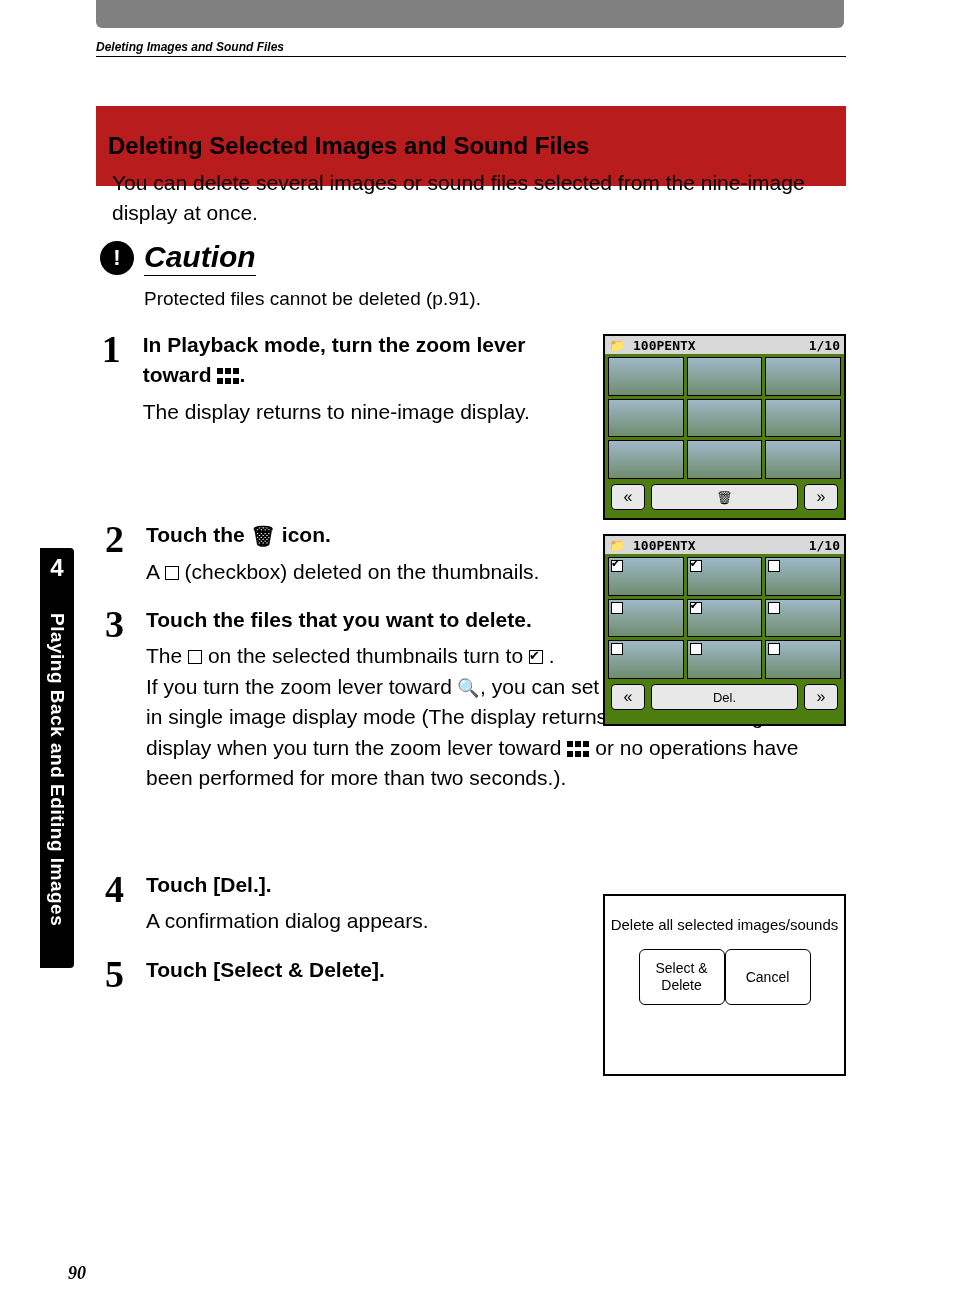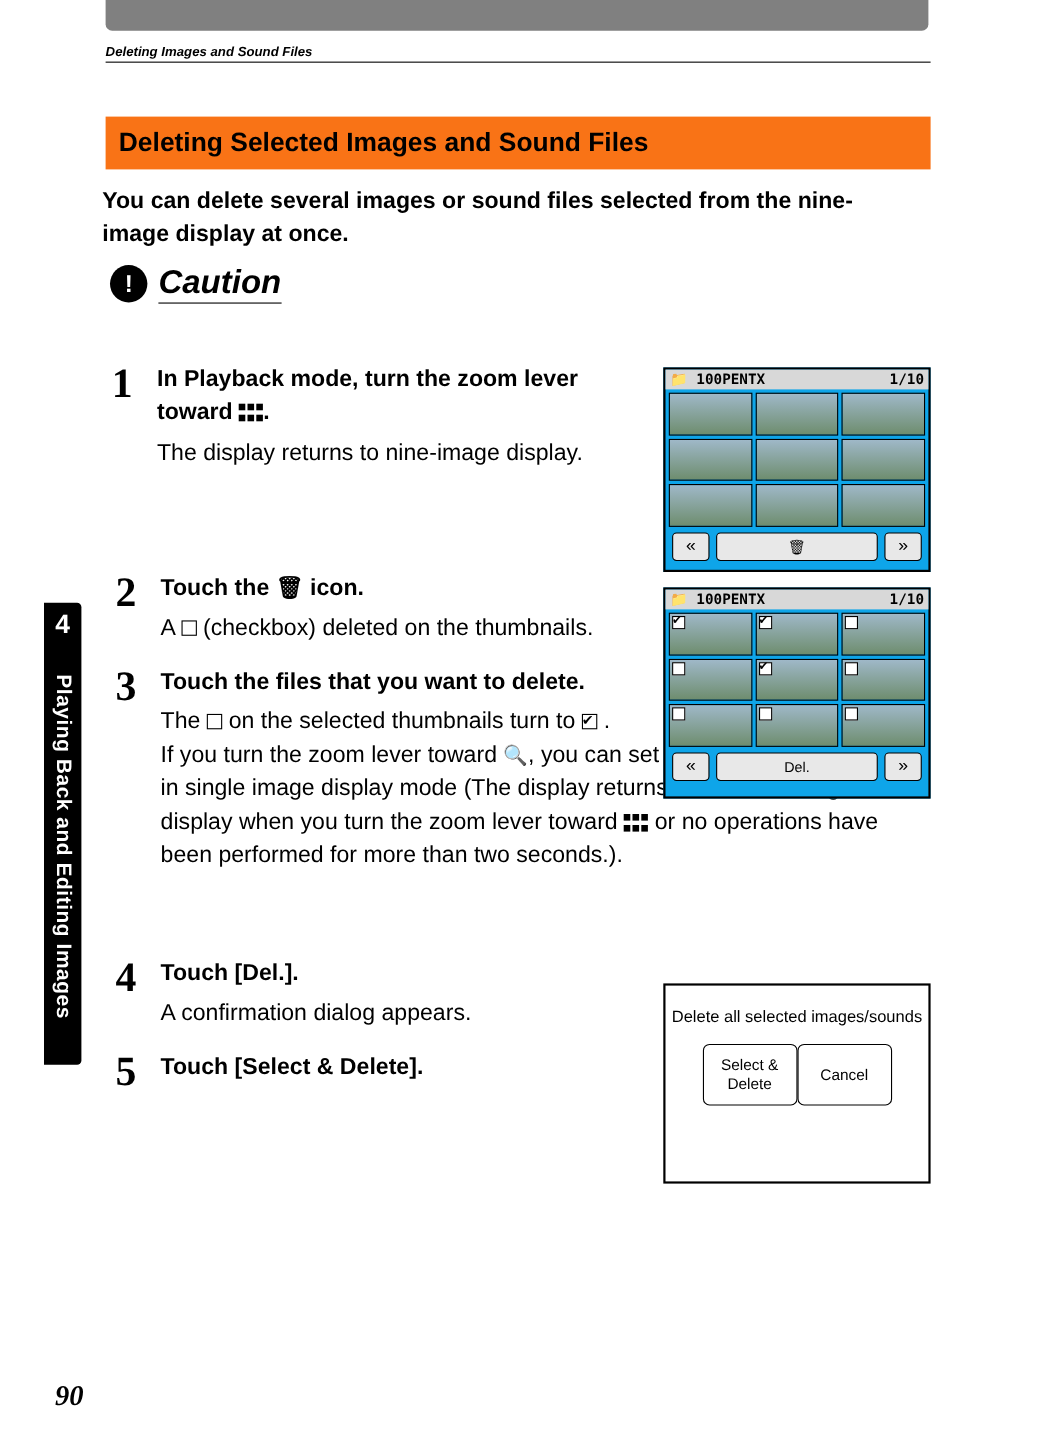--- a/index.html
+++ b/index.html
@@ -35,34 +35,33 @@
     font-size: 12px;
     border-bottom: 1px solid #000;
     padding-bottom: 2px;
     width: 750px;
   }
   .subhead {
     position: absolute;
     left: 96px;
     top: 106px;
     width: 750px;
-    background: #f97316;
+    background: #b91c1c;
     font-size: 24px;
     font-weight: bold;
-    padding: 10px 12px;
+    padding: 26px 12px;
     box-sizing: border-box;
   }
   .intro {
     position: absolute;
-    left: 93px;
+    left: 112px;
     top: 168px;
     width: 740px;
     font-size: 21px;
     line-height: 1.45;
-    font-weight: bold;
   }
   .caution-row {
     position: absolute;
     left: 100px;
     top: 240px;
     display: flex;
     align-items: center;
     gap: 10px;
   }
   .caution-icon {
@@ -167,36 +166,36 @@
     font-weight: bold;
     font-size: 19px;
     margin-top: 8px;
     letter-spacing: 0.5px;
     display:inline-block;
     height: 360px;
   }
 
   .pagenum {
     position: absolute;
-    left: 50px;
+    left: 68px;
     bottom: 30px;
     font-style: italic;
     font-weight: bold;
-    font-size: 26px;
+    font-size: 18px;
     font-family: "Times New Roman", serif;
   }
 
   
   .lcd {
     position: absolute;
     right: 108px;
     width: 243px;
     border: 2px solid #000;
     box-sizing: border-box;
-    background: #0ea5e9;
+    background: #4d7c0f;
   }
   .lcd1 { top: 334px; height: 186px; }
   .lcd2 { top: 534px; height: 192px; }
   .lcd-top {
     height: 18px;
     display:flex;align-items:center;justify-content:space-between;
     padding: 0 4px;
     font-family: monospace;
     font-weight:bold;
     font-size: 13px;
@@ -271,20 +270,21 @@
   <div class="running-head">Deleting Images and Sound Files</div>
 
   <div class="subhead">Deleting Selected Images and Sound Files</div>
 
   <div class="intro">You can delete several images or sound files selected from the nine-image display at once.</div>
 
   <div class="caution-row">
     <div class="caution-icon">!</div>
     <div class="caution-label">Caution</div>
   </div>
+  <div class="caution-body">Protected files cannot be deleted (p.91).</div>
 
   <div class="step step1">
     <div class="step-num">1</div>
     <div class="step-body">
       <div class="step-head">
         <span>In Playback mode, turn the zoom lever toward </span>
         <span class="inline-icon grid-glyph"></span><span>.</span>
       </div>
       <div>The display returns to nine-image display.</div>
     </div>

